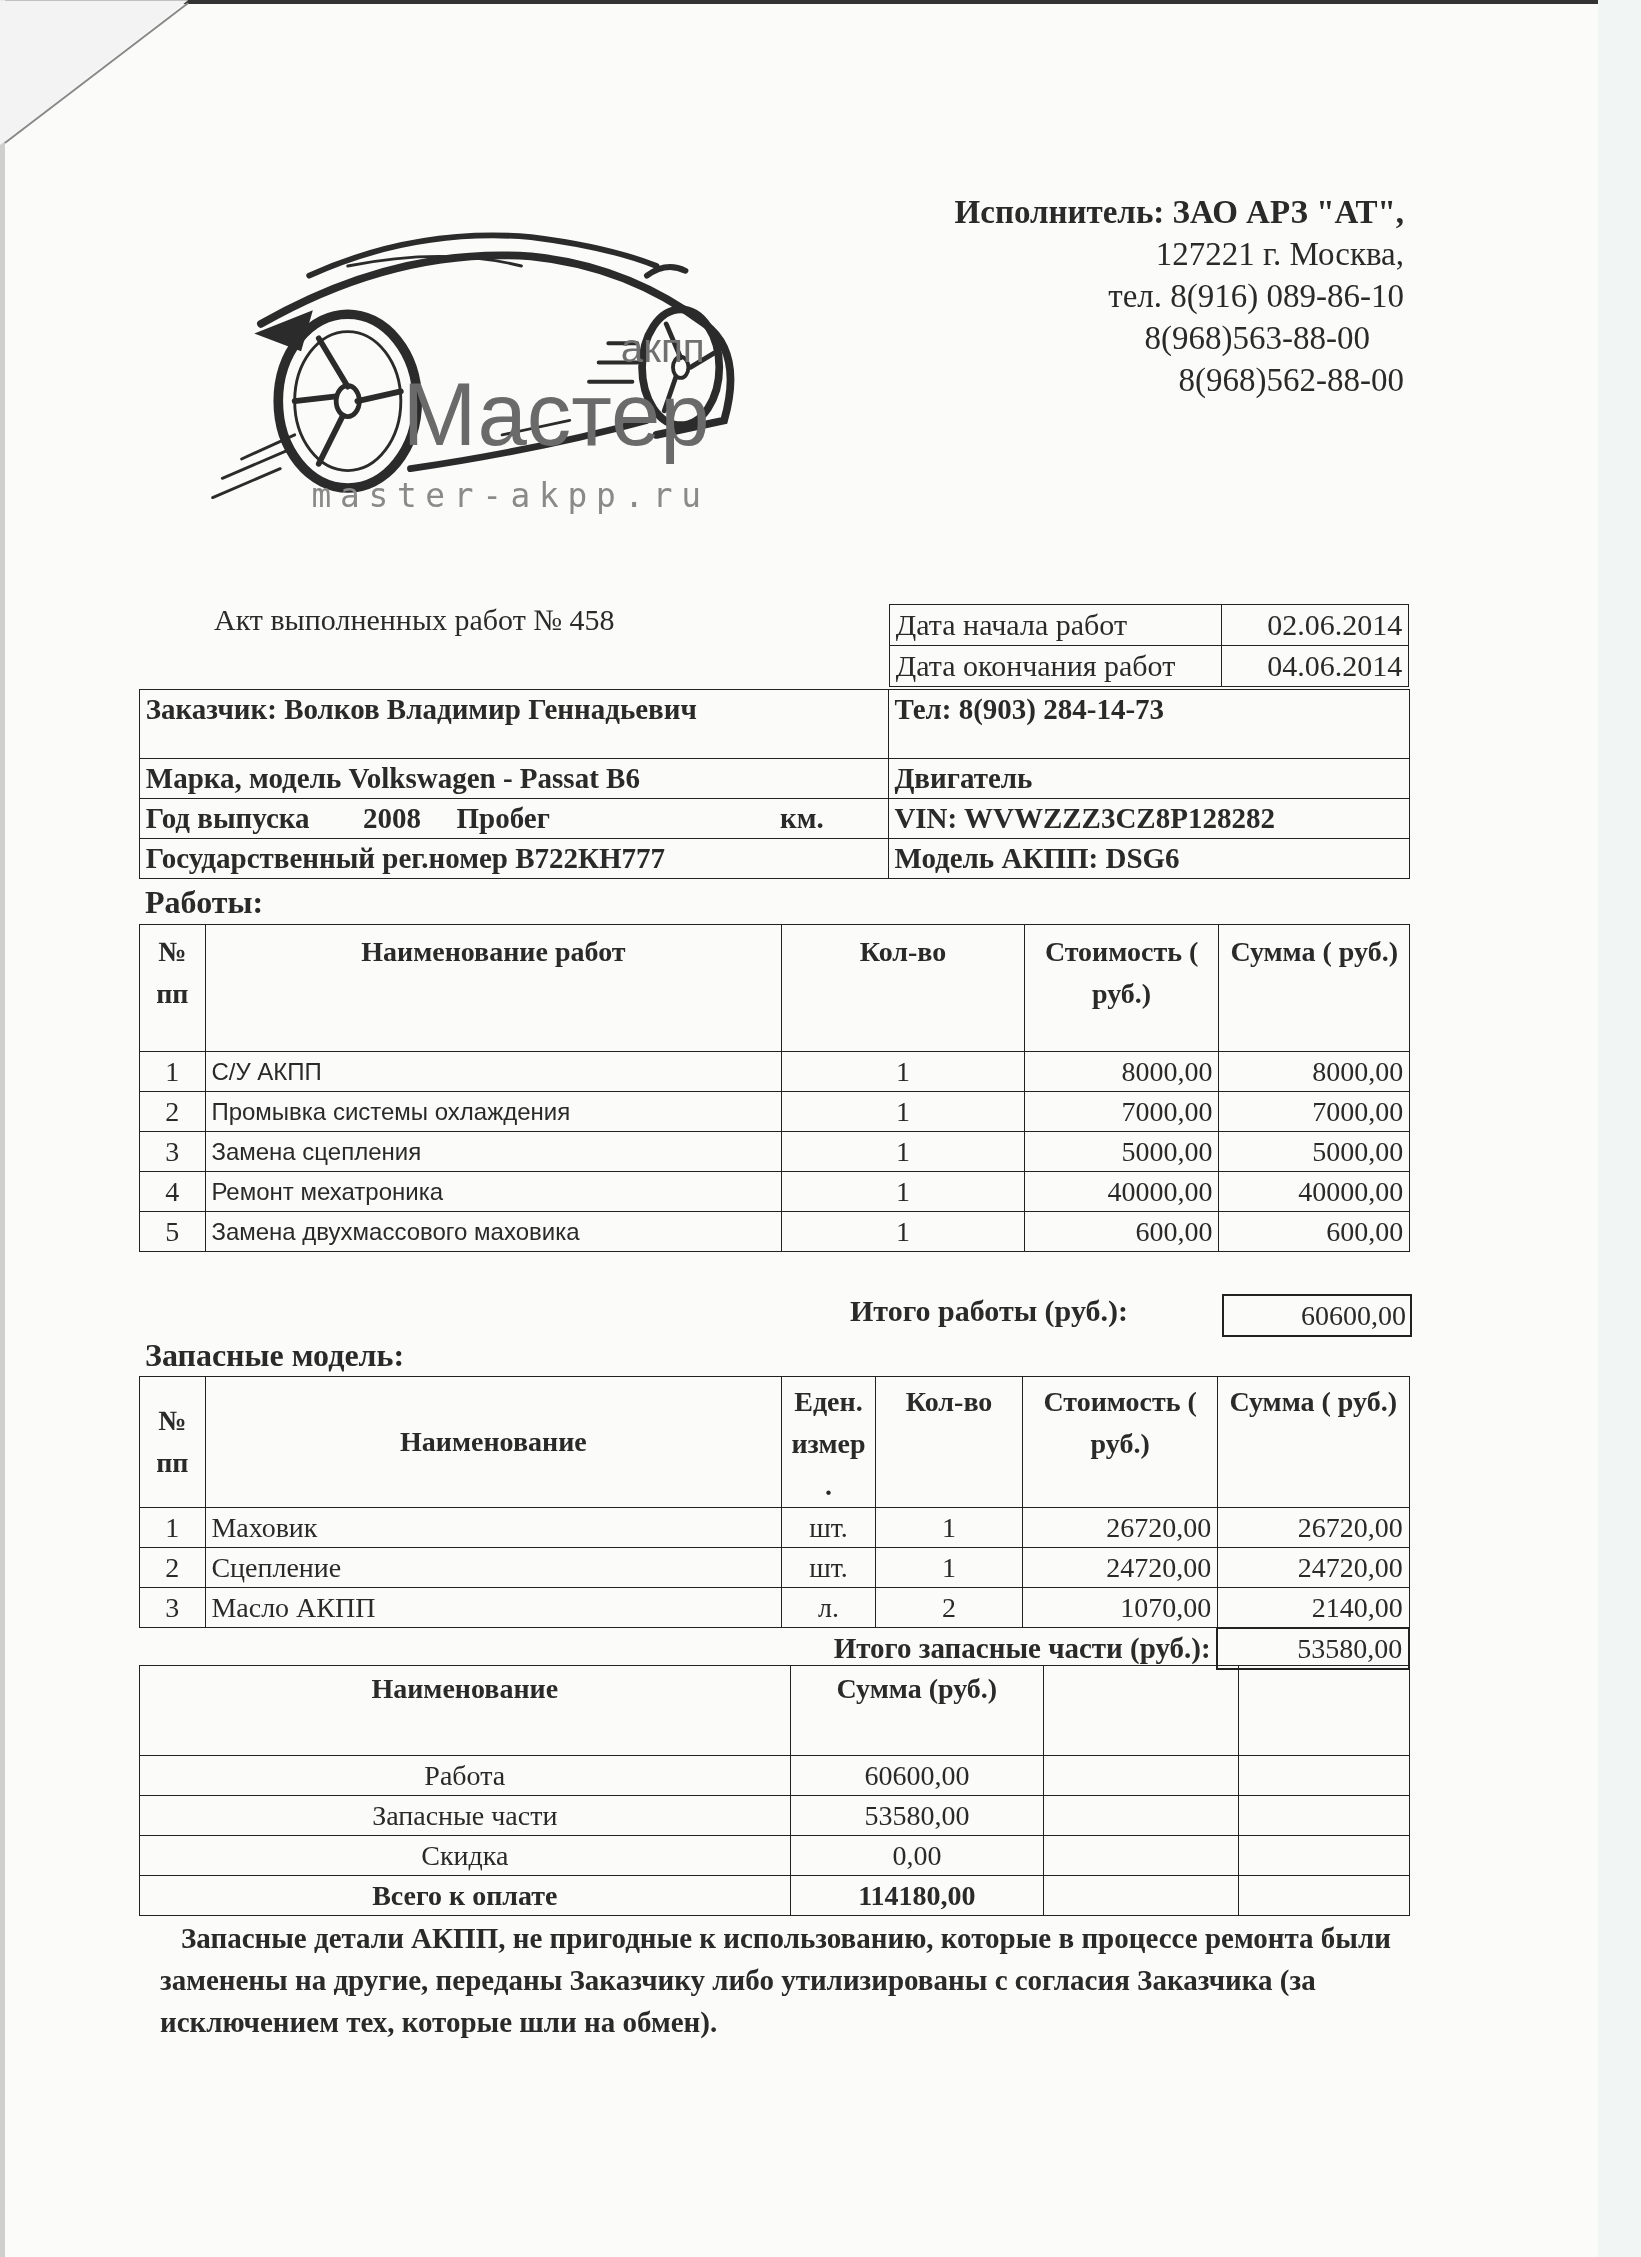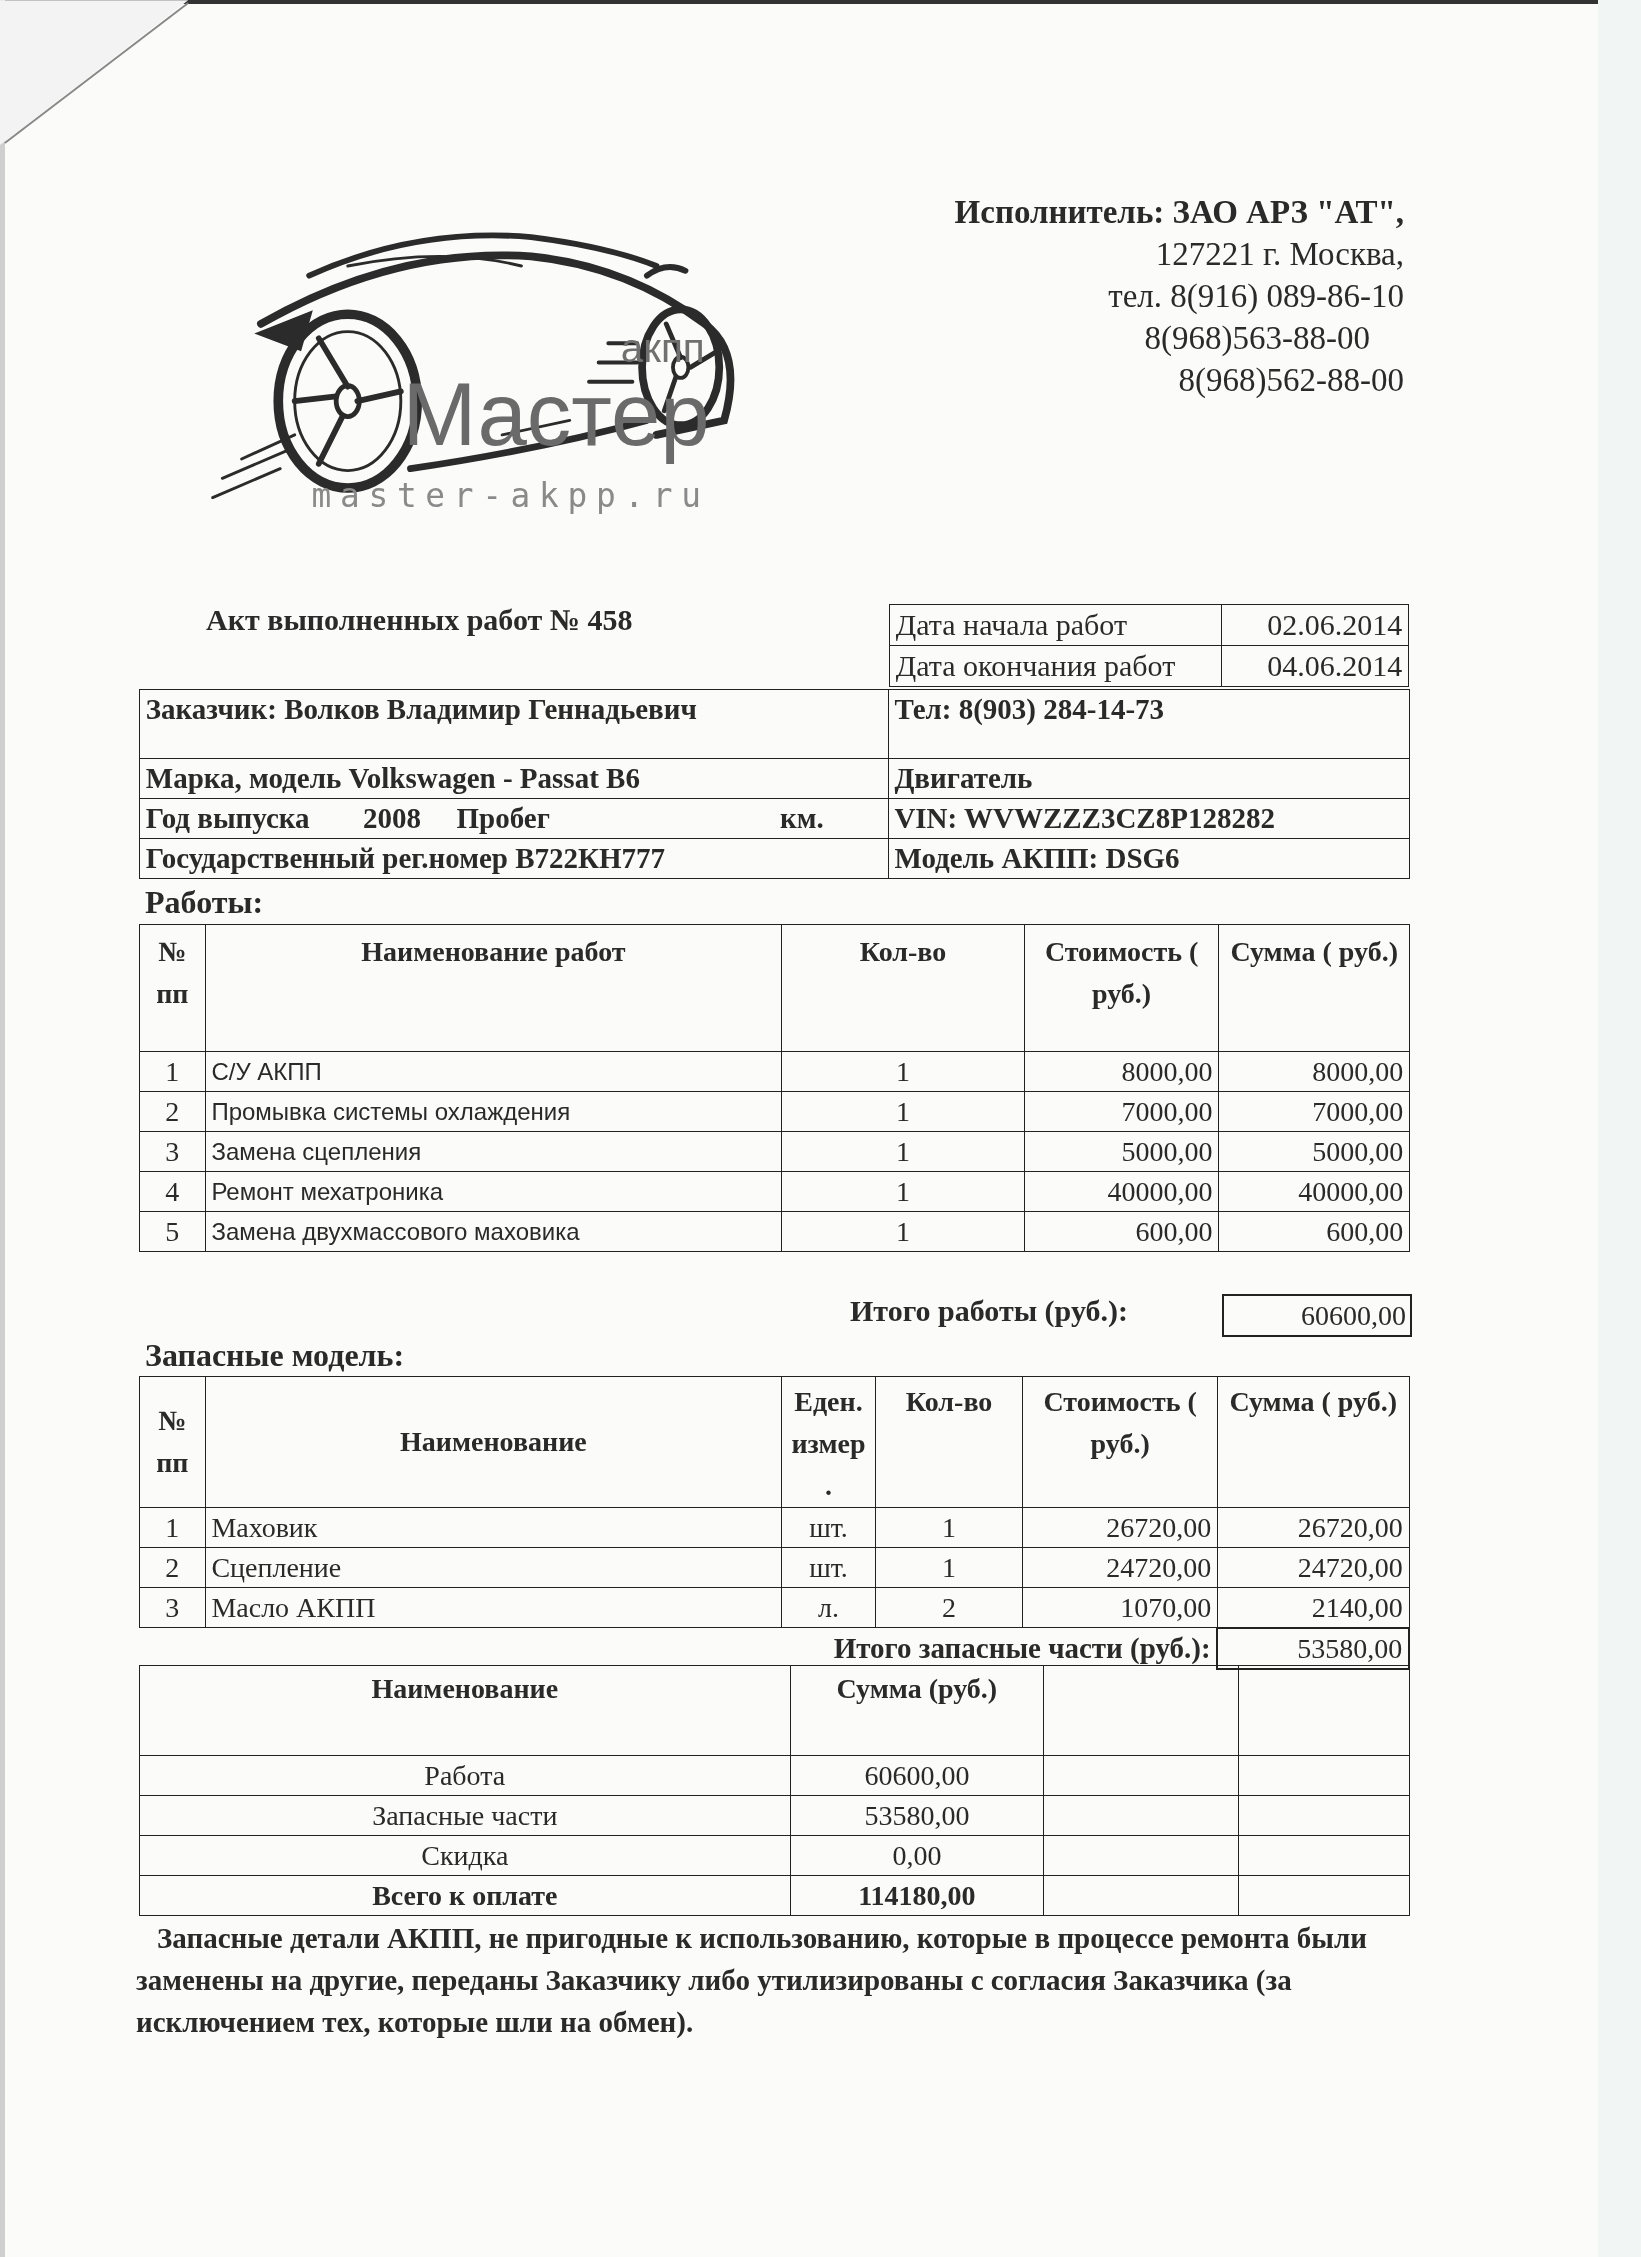--- a/index.html
+++ b/index.html
@@ -22,22 +22,22 @@
   
   .logo { position: absolute; left: 203px; top: 208px; width: 579px; height: 309px; }
   .executor {
     position: absolute; right: 237px; top: 191px; text-align: right;
     font-size: 33px; line-height: 42px;
   }
   .executor .name { font-weight: bold; }
   .executor .line { display: block; white-space: nowrap; }
 
   .act-title {
-    position: absolute; left: 206px; top: 603px;
-    font-size: 30px; font-weight: bold; text-align: right;
+    position: absolute; left: 214px; top: 603px;
+    font-size: 30px; font-weight: normal; text-align: right;
   }
 
   table { border-collapse: collapse; position: absolute; padding-left: 15px; }
   td, th { border: 1.9px solid #222; padding: 0 5.8px; font-weight: normal; }
 
   
   .dates { left: 889px; top: 604px; width: 520px; font-size: 30px; }
   .dates td { height: 40px; line-height: 40px; }
   .dates td.val { text-align: right; width: 174px; }
 
@@ -83,21 +83,21 @@
   .parts tr.total td.lbl { border: none; text-align: right; font-weight: bold; font-size: 29px; }
   .parts tr.total td.val { border: 2.9px solid #222; text-align: right; }
 
   
   .summary { left: 139px; top: 1665px; width: 1271px; font-size: 28px; }
   .summary th { font-weight: bold; vertical-align: top; height: 87px; line-height: 42px; padding-top: 1.9px; }
   .summary td { height: 39px; line-height: 39px; text-align: center; }
   .summary tr.grand td { font-weight: bold; }
 
   .footer-note {
-    position: absolute; left: 136px; top: 1917px; width: 1246px;
+    position: absolute; left: 160px; top: 1917px; width: 1246px;
     font-size: 29px; font-weight: bold; line-height: 42px; text-indent: 21px;
   }
 </style>
 </head>
 <body>
 
 <div class="topbar"></div>
 <div class="leftbar"></div>
 <div class="right-edge"></div>
 <svg class="fold" viewBox="0 0 200 150">

